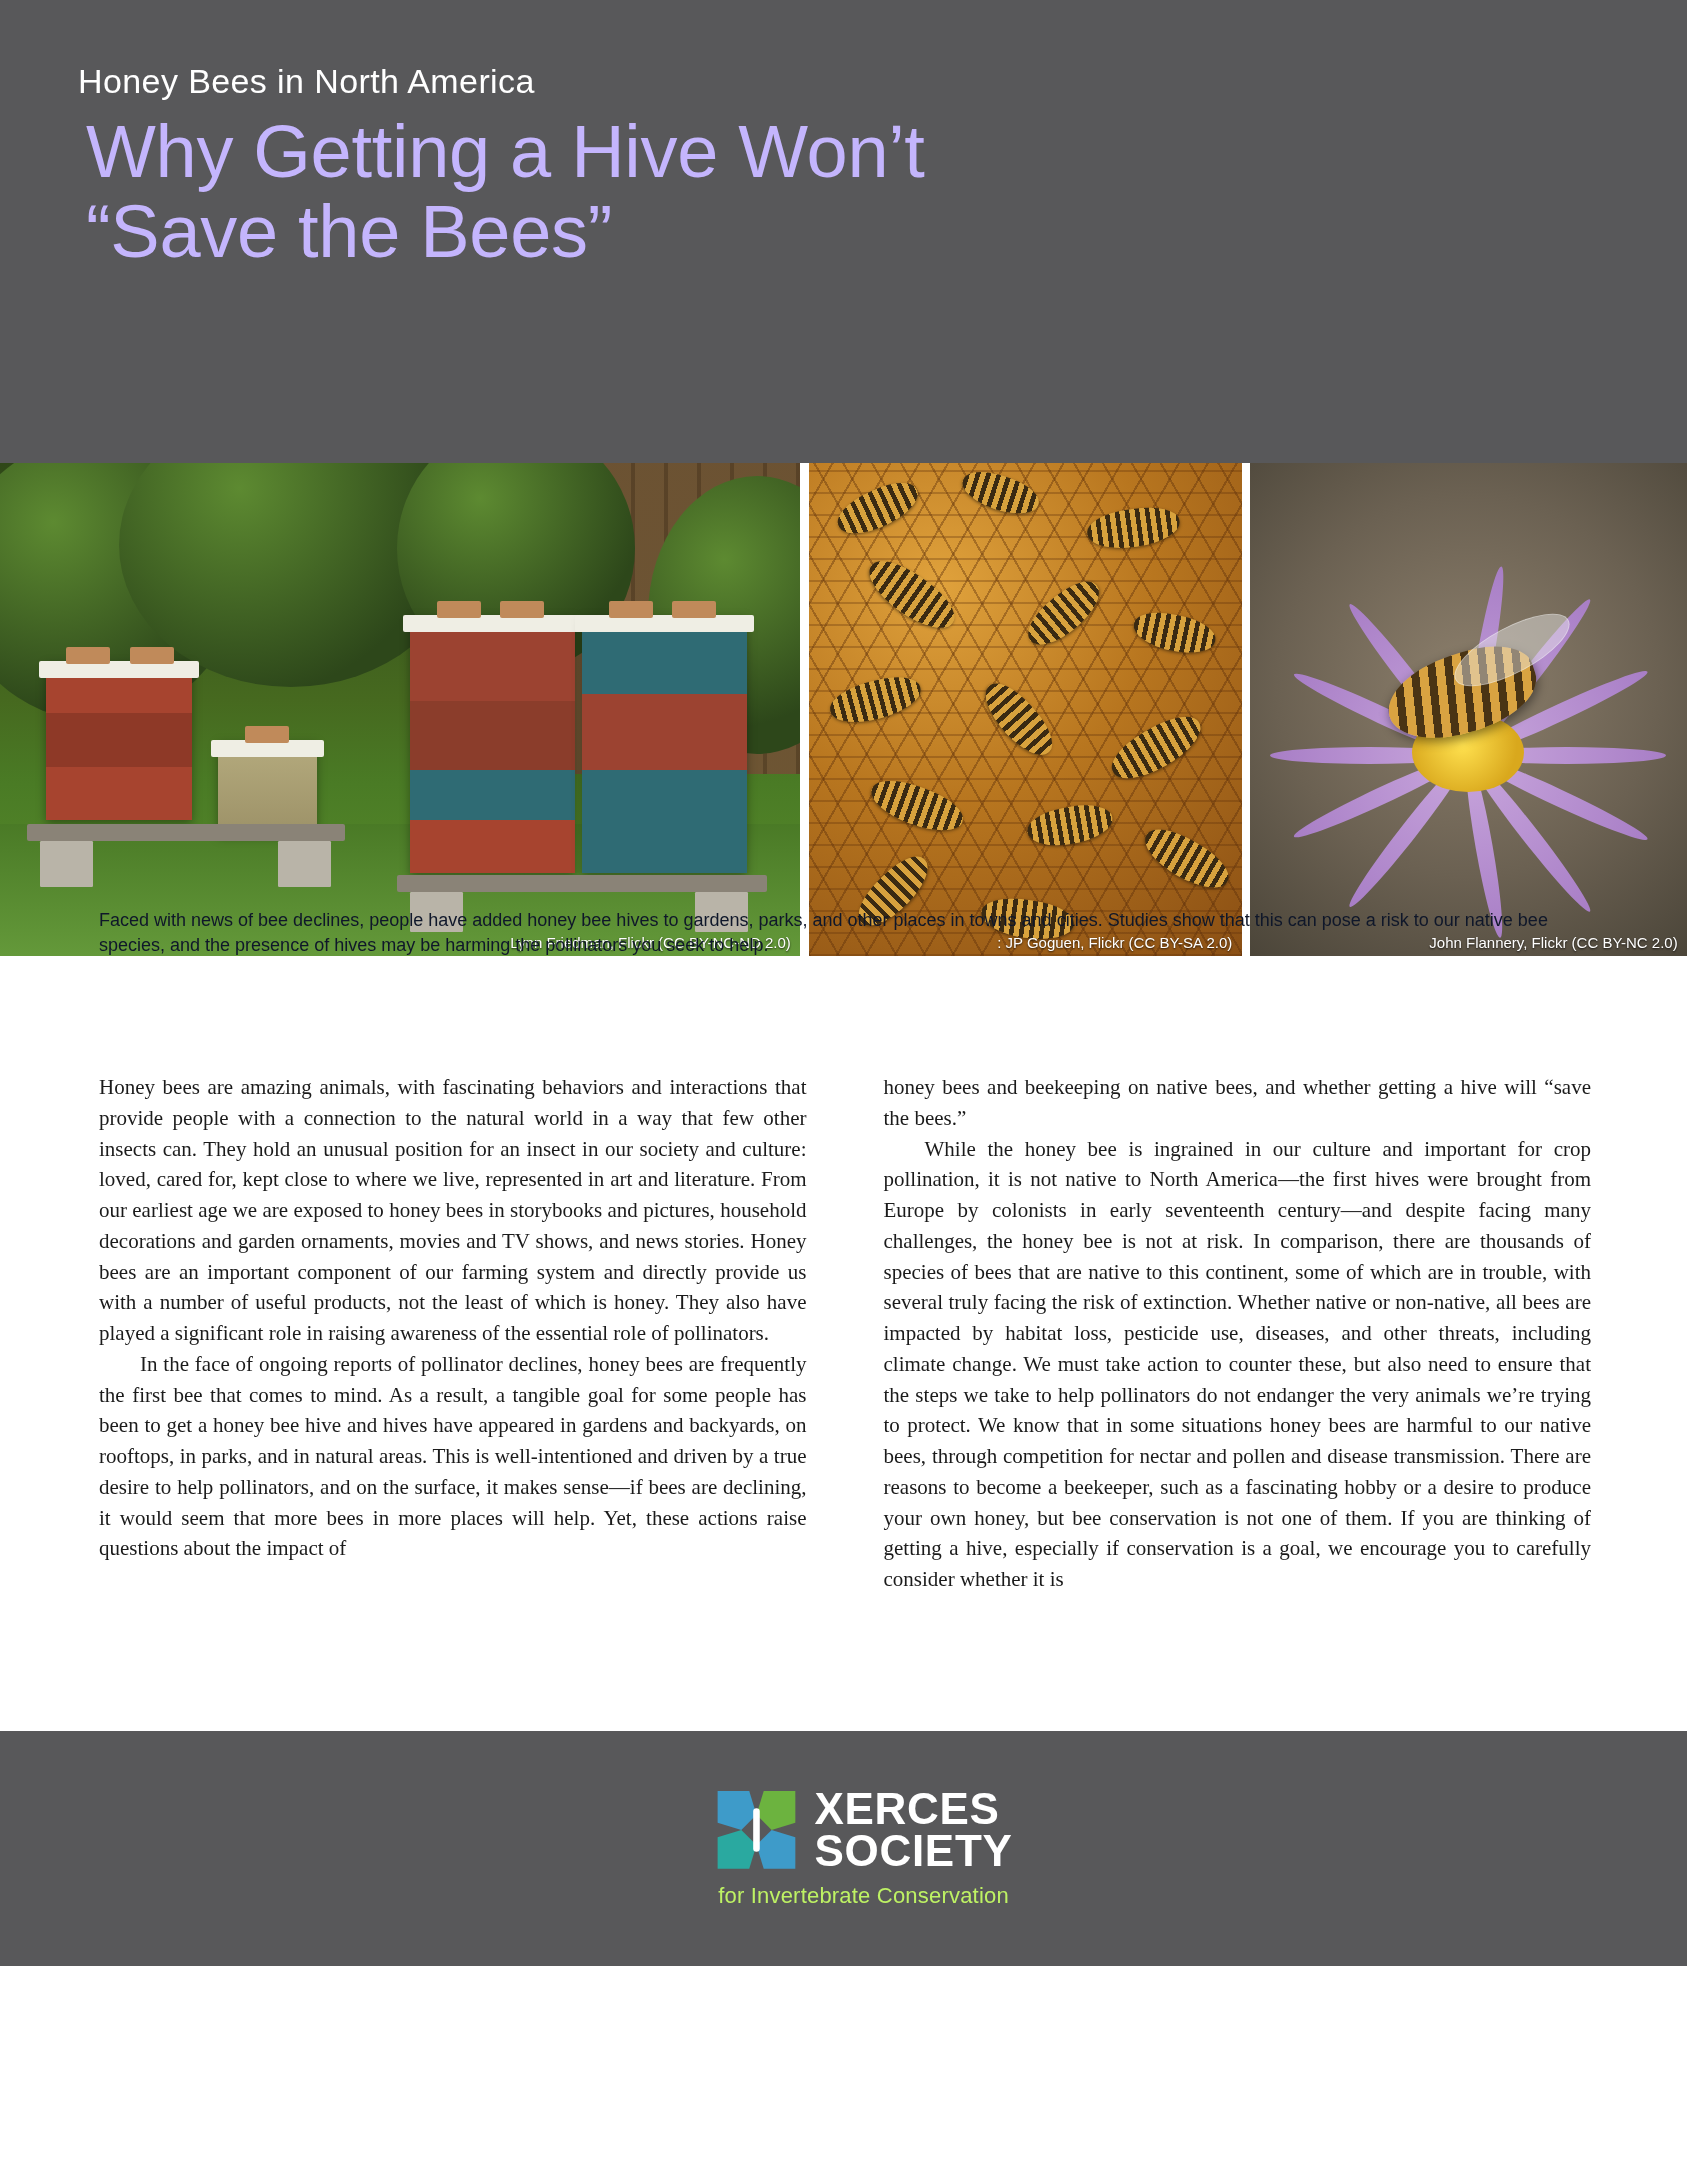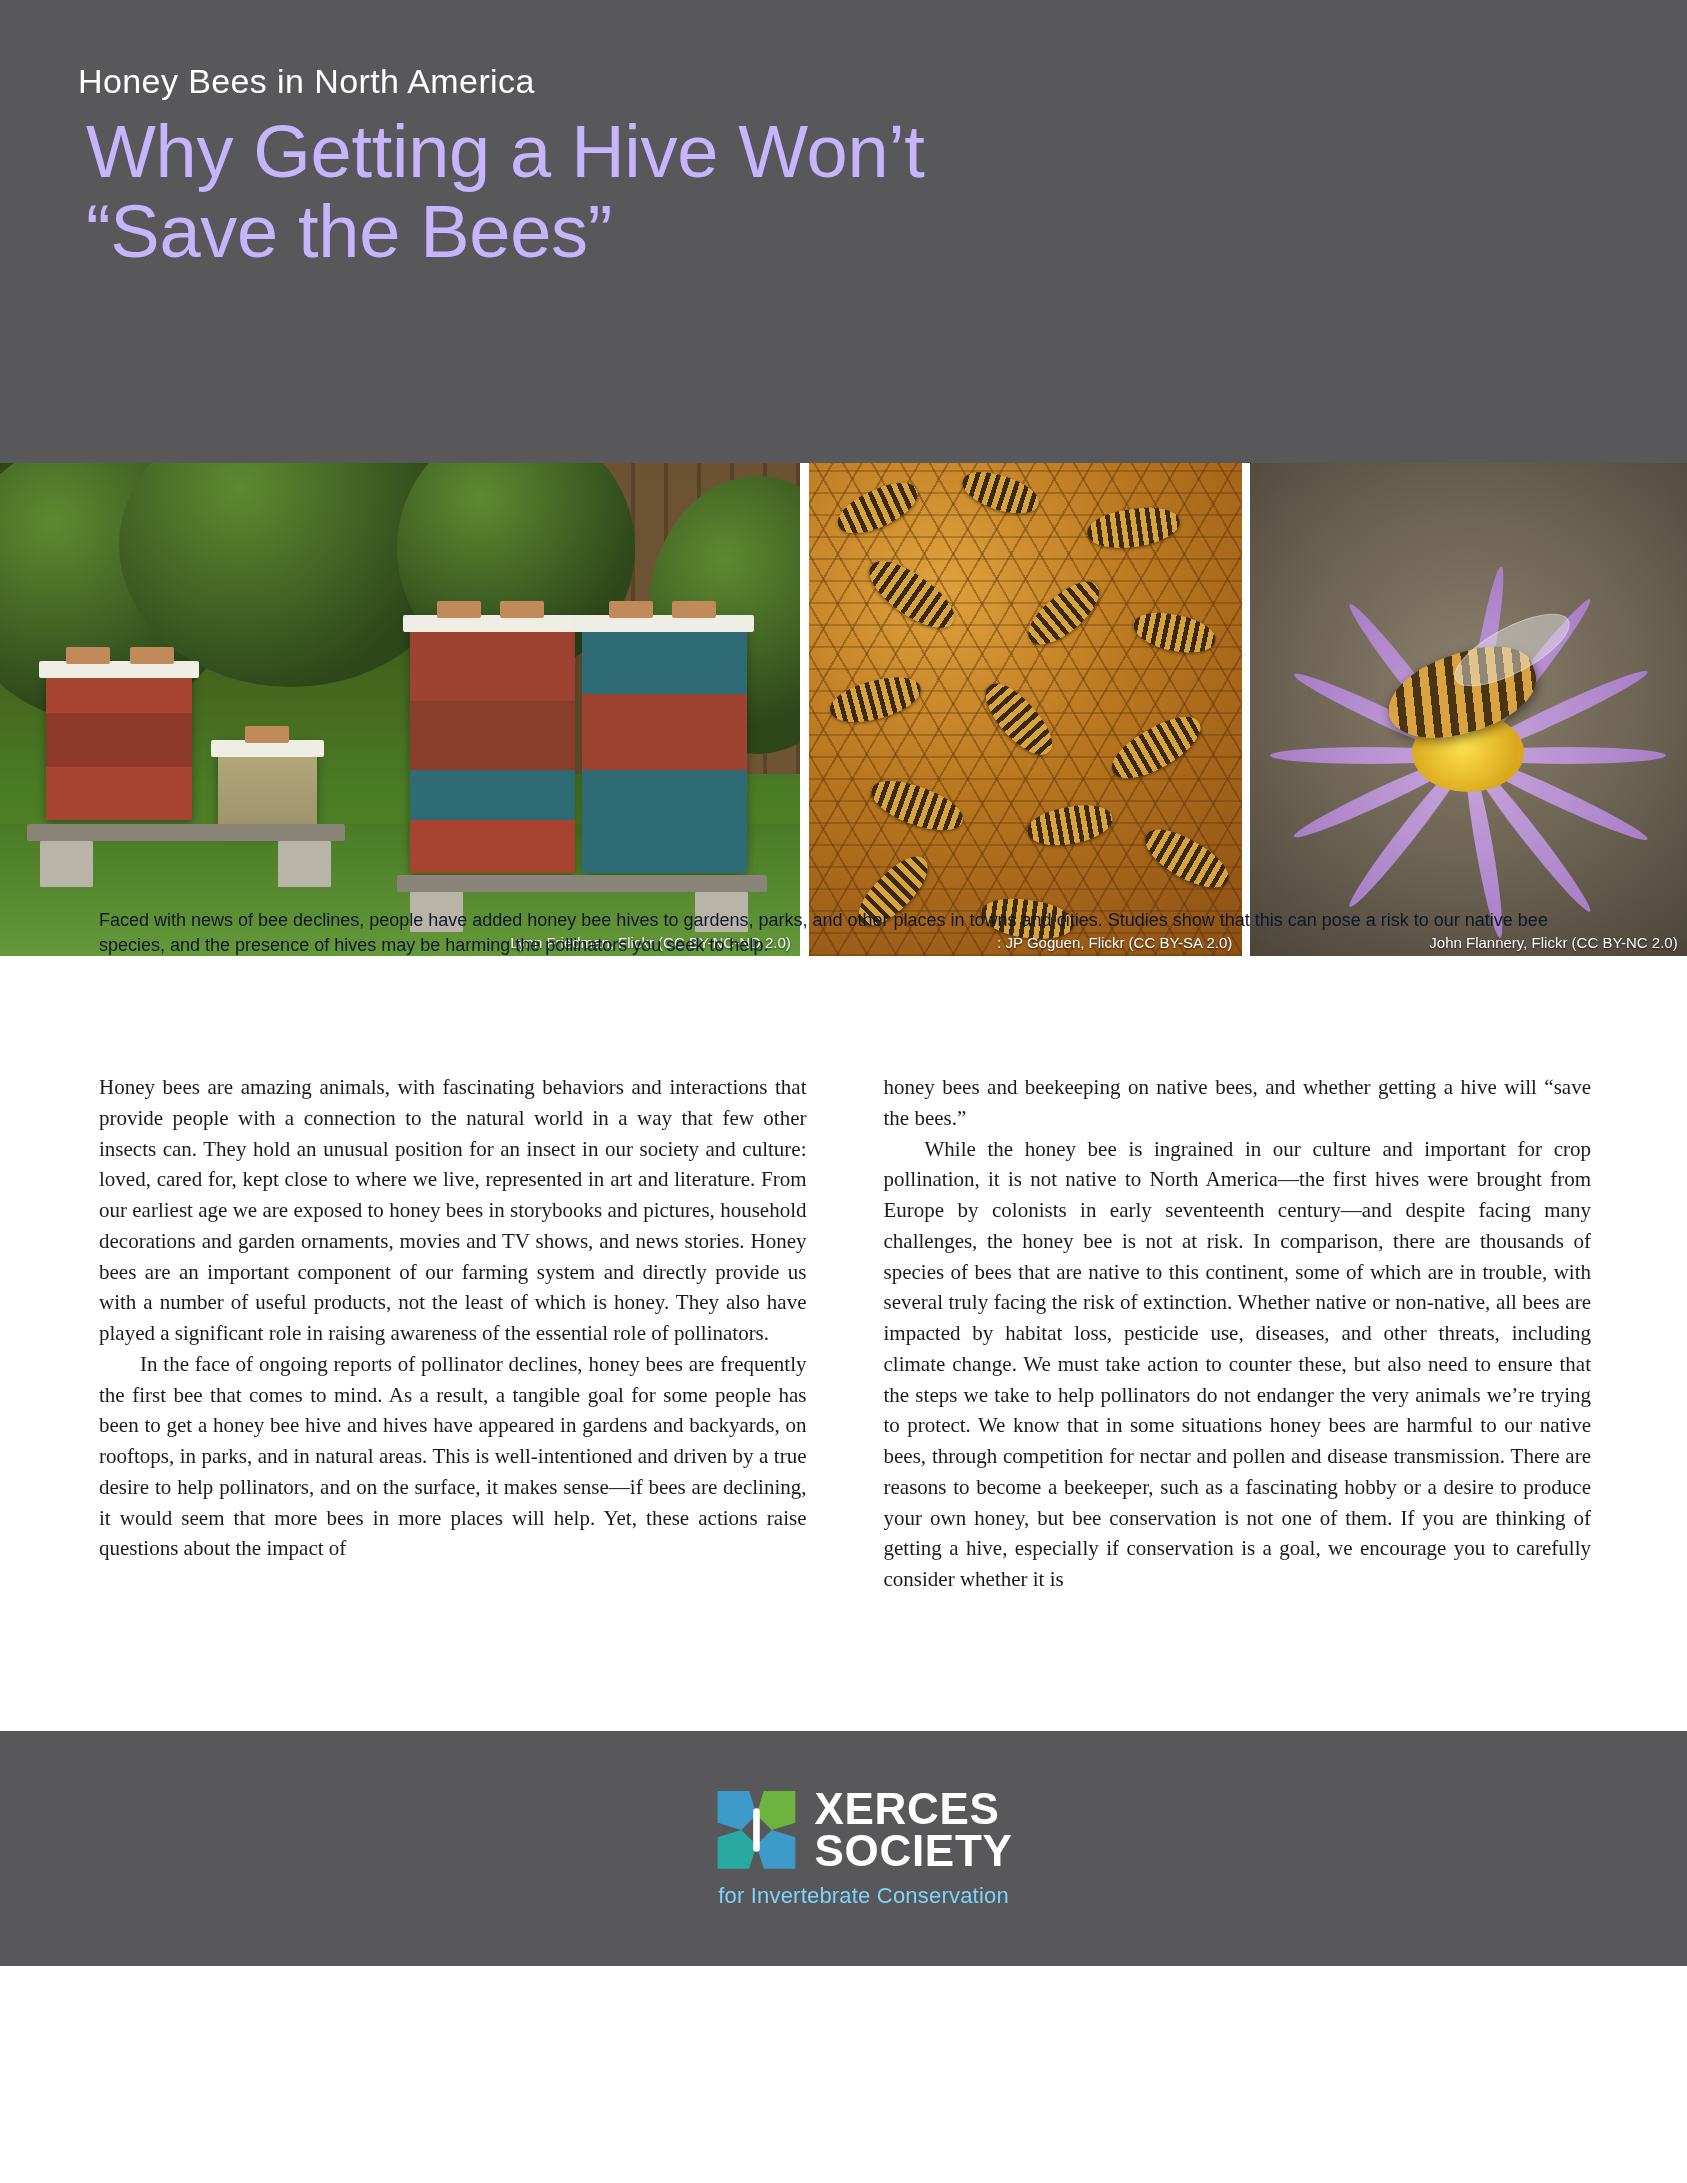--- a/index.html
+++ b/index.html
@@ -239,21 +239,21 @@
     flex-direction: column;
     line-height: 0.96;
   }
   .logo-text .l1, .logo-text .l2 {
     color: #ffffff;
     font-size: 44px;
     font-weight: 700;
     letter-spacing: 0.7px;
   }
   .tagline {
-    color: #7dd3fc;
+    color: #bef264;
     font-size: 22px;
     margin-top: 10.6px;
     letter-spacing: 0.2px;
   }
 </style>
 </head>
 <body>
 
 <div class="page">
 

